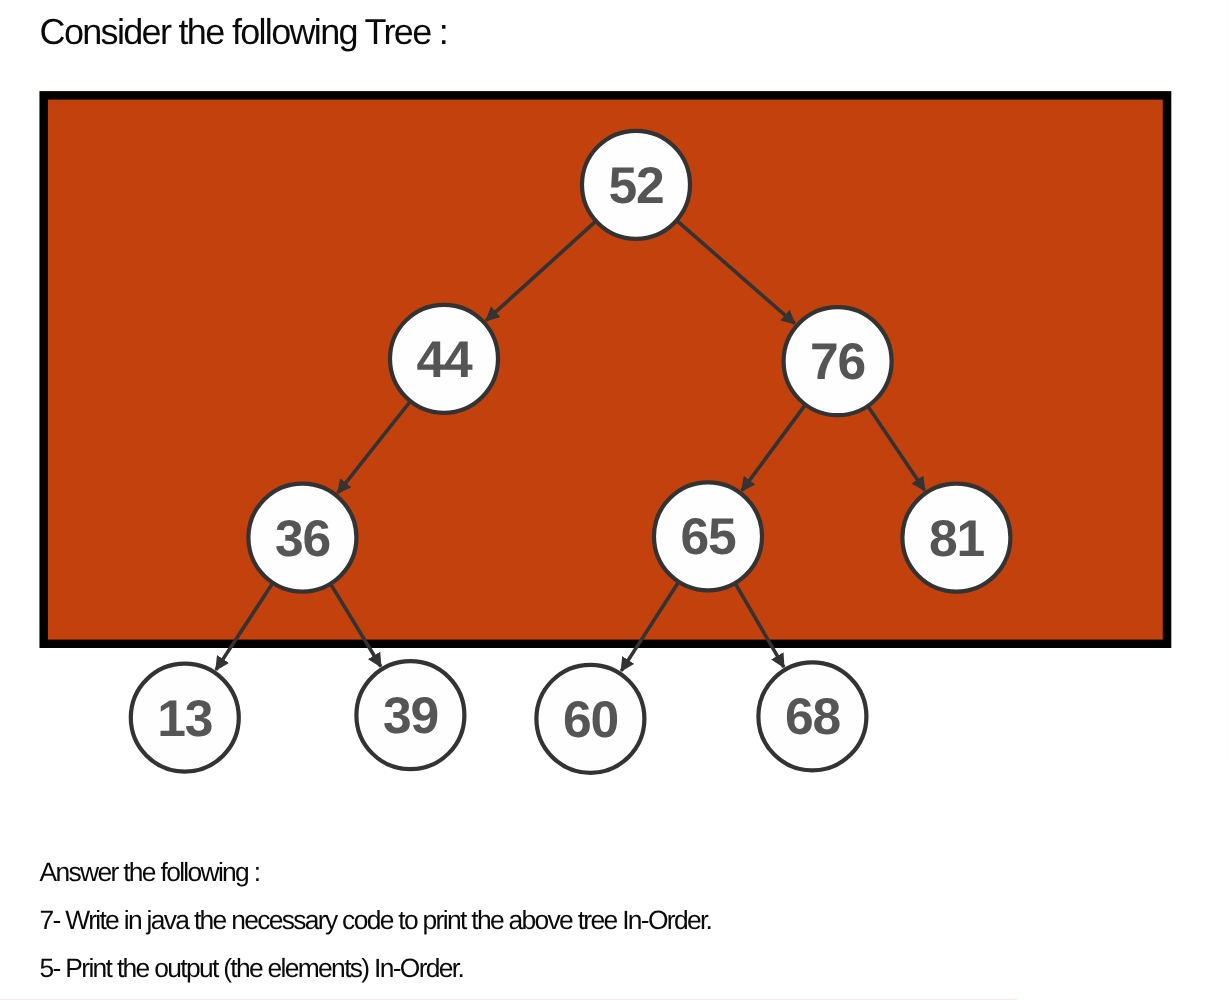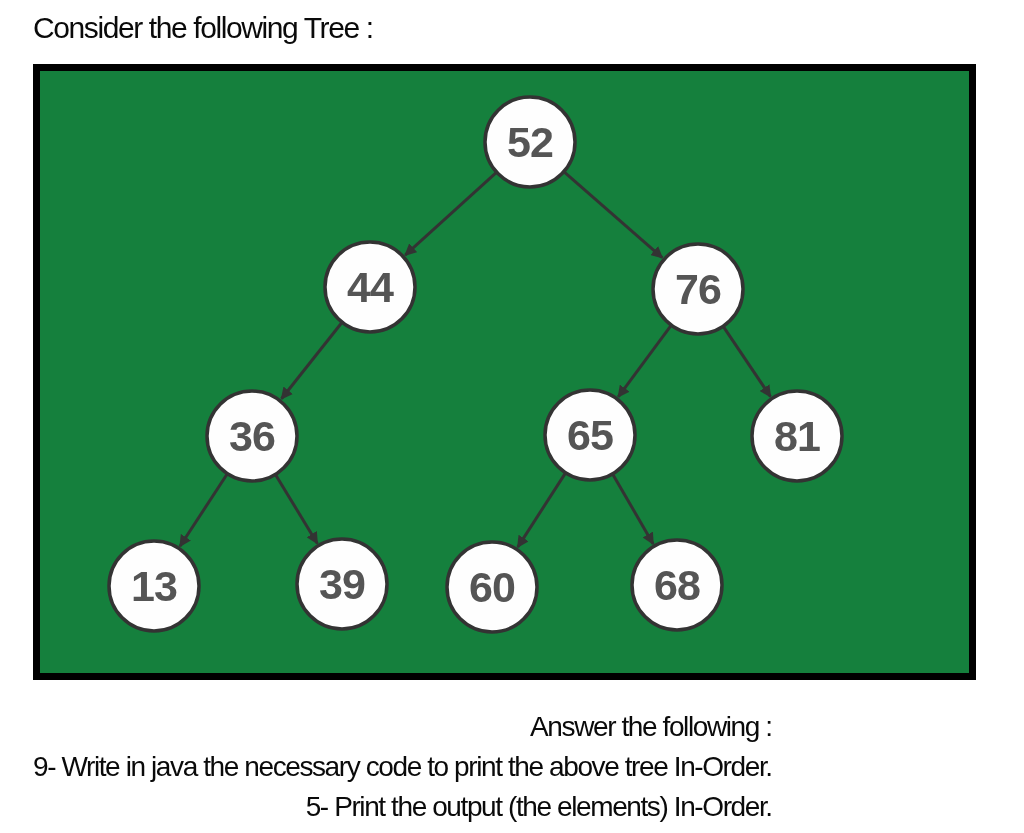--- a/index.html
+++ b/index.html
@@ -16,43 +16,42 @@
     position: absolute;
     left: 33px;
     top: 11px;
     font-size: 30px;
     letter-spacing: -1.4px;
     white-space: nowrap;
   }
   .diagram-frame {
     position: absolute;
     left: 33px;
-    top: 64px;
+    top: 76px;
     width: 943px;
-    height: 616px;
+    height: 464px;
     box-sizing: border-box;
     border: 7px solid #000000;
-    background: #15803d;
+    background: #c2410c;
   }
   .diagram-frame svg { display: block; }
   .node-label {
     font-family: "Liberation Sans", sans-serif;
     font-weight: bold;
     font-size: 43px;
     letter-spacing: -1px;
     text-anchor: middle;
   }
   .questions {
     position: absolute;
     left: 33px;
     top: 707px;
-    font-size: 28px;
+    font-size: 22px;
     letter-spacing: -1.4px;
     line-height: 40px;
-    text-align: right;
   }
   .questions div { white-space: nowrap; }
 </style>
 </head>
 <body>
 
 <div class="page">
 
   <div class="page-title">Consider the following Tree :</div>
 
@@ -110,17 +109,17 @@
         </g>
         <g>
           <circle cx="637" cy="514" r="45" fill="#fefefe" stroke="#333333" stroke-width="3.5"></circle>
           <text x="637" y="514" dy="0.35em" class="node-label" fill="#555555">68</text>
         </g>
       </svg>
   </div>
 
   <div class="questions">
     <div>Answer the following :</div>
-    <div>9- Write in java the necessary code to print the above tree In-Order.</div>
+    <div>7- Write in java the necessary code to print the above tree In-Order.</div>
     <div>5- Print the output (the elements) In-Order.</div>
   </div>
 
 </div>
 
 </body></html>

